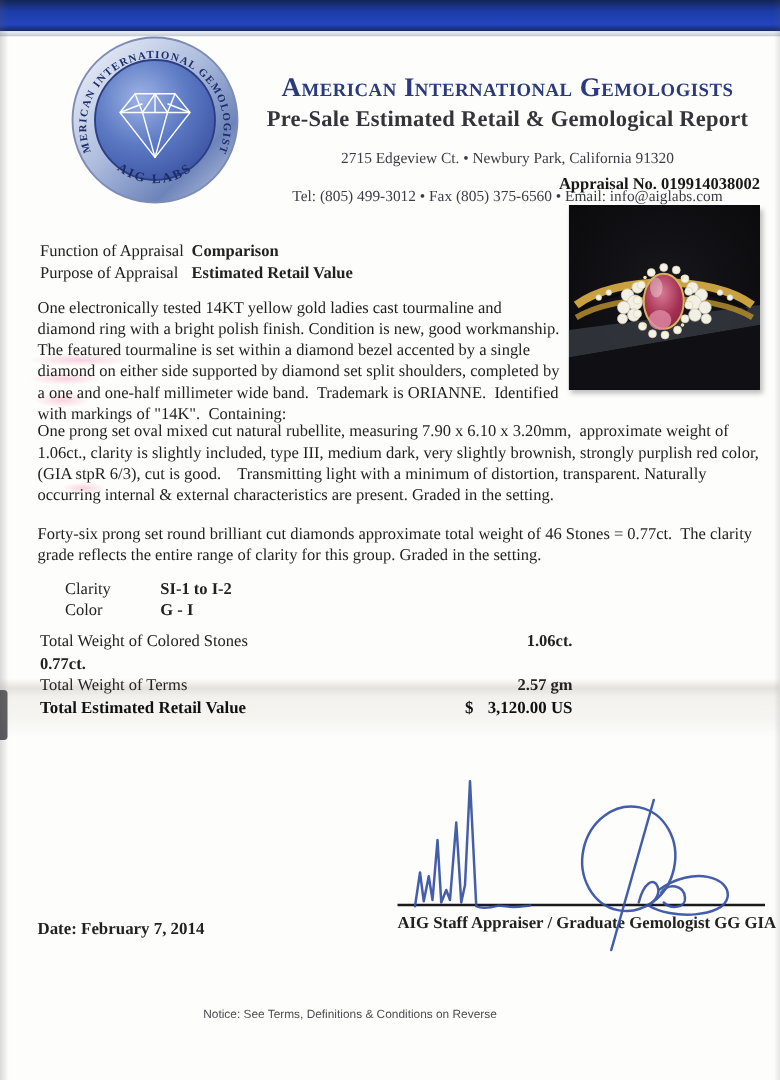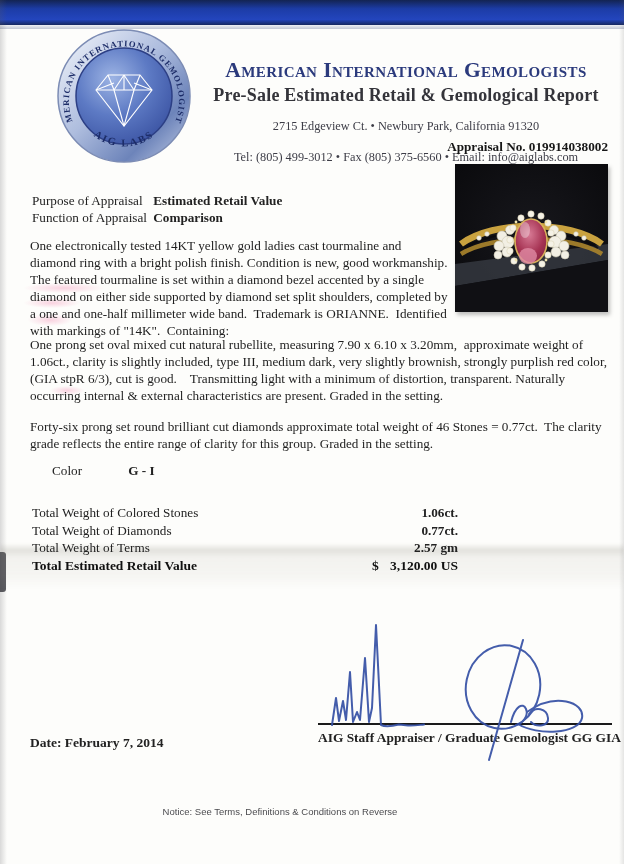--- a/index.html
+++ b/index.html
@@ -131,26 +131,26 @@
   <div class="head-center">
     <div class="org-name">American International Gemologists</div>
     <div class="report-title">Pre-Sale Estimated Retail &amp; Gemological Report</div>
     <div class="addr">2715 Edgeview Ct. • Newbury Park, California 91320</div>
     <div class="contact">Tel: (805) 499-3012 • Fax (805) 375-6560 • Email: info@aiglabs.com</div>
   </div>
   <div class="appraisal-no">Appraisal No. 019914038002</div>
 
   <div class="meta">
     <div>
+      <span class="meta-label">Function of Appraisal</span>
+      <span class="meta-value">Comparison</span>
+    </div>
+    <div>
       <span class="meta-label">Purpose of Appraisal</span>
       <span class="meta-value">Estimated Retail Value</span>
-    </div>
-    <div>
-      <span class="meta-label">Function of Appraisal</span>
-      <span class="meta-value">Comparison</span>
     </div>
   </div>
 
   <svg class="photo" viewBox="0 0 153 148">
     <defs>
       <radialGradient id="photoBg" cx="0.5" cy="0.45" r="0.9">
         <stop offset="0" stop-color="#17171c"></stop>
         <stop offset="1" stop-color="#060608"></stop>
       </radialGradient>
       <radialGradient id="gemGrad" cx="0.45" cy="0.35" r="0.9">
@@ -211,32 +211,35 @@
     <circle cx="61" cy="96" r="1.4" fill="#f3e7b0"></circle>
       <circle cx="91" cy="96" r="1.4" fill="#f3e7b0"></circle>
   </svg>
 
   <div class="para para1">One electronically tested 14KT yellow gold ladies cast tourmaline and diamond ring with a bright polish finish. Condition is new, good workmanship.  The featured tourmaline is set within a diamond bezel accented by a single diamond on either side supported by diamond set split shoulders, completed by a one and one-half millimeter wide band.  Trademark is ORIANNE.  Identified with markings of "14K".  Containing:</div>
   <div class="para para2">One prong set oval mixed cut natural rubellite, measuring 7.90 x 6.10 x 3.20mm,  approximate weight of 1.06ct., clarity is slightly included, type III, medium dark, very slightly brownish, strongly purplish red color, (GIA stpR 6/3), cut is good.    Transmitting light with a minimum of distortion, transparent. Naturally occurring internal &amp; external characteristics are present. Graded in the setting.</div>
   <div class="para para3">Forty-six prong set round brilliant cut diamonds approximate total weight of 46 Stones = 0.77ct.  The clarity grade reflects the entire range of clarity for this group. Graded in the setting.</div>
 
   <div class="grades">
     <div>
+      <span class="grade-label">Clarity</span>
+      <span class="grade-value">SI-1 to I-2</span>
+    </div>
+    <div>
       <span class="grade-label">Color</span>
       <span class="grade-value">G - I</span>
     </div>
   </div>
 
   <div class="totals">
     <div class="trow">
       <span>Total Weight of Colored Stones</span>
       <span class="tval">1.06ct.</span>
     </div>
     <div class="trow">
-      <span>Total Weight of Diamonds</span>
       <span class="tval">0.77ct.</span>
     </div>
     <div class="trow">
       <span>Total Weight of Terms</span>
       <span class="tval">2.57 gm</span>
     </div>
   </div>
 
   <div class="total-row">
     <span>Total Estimated Retail Value</span>

